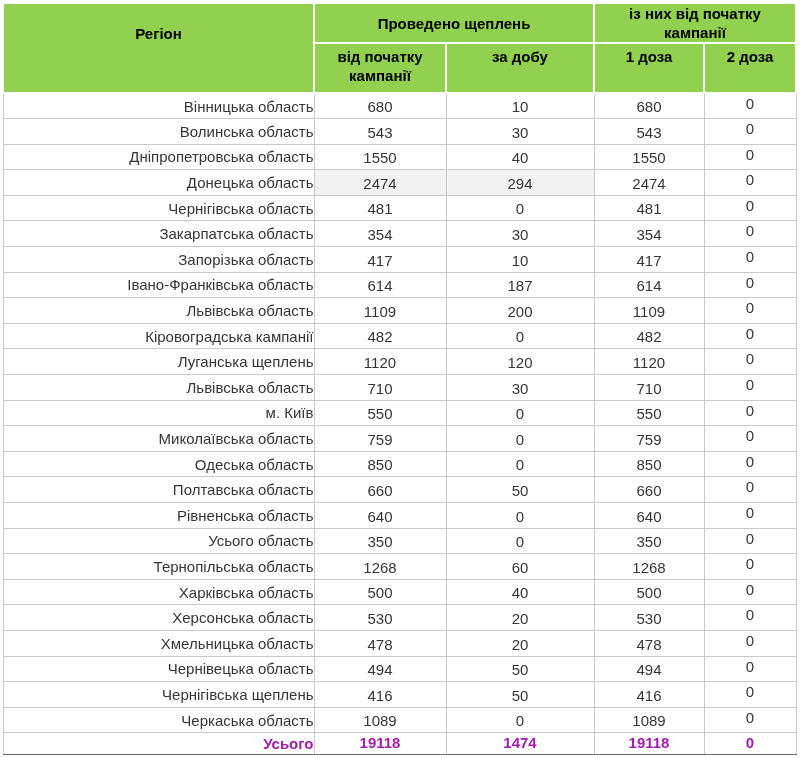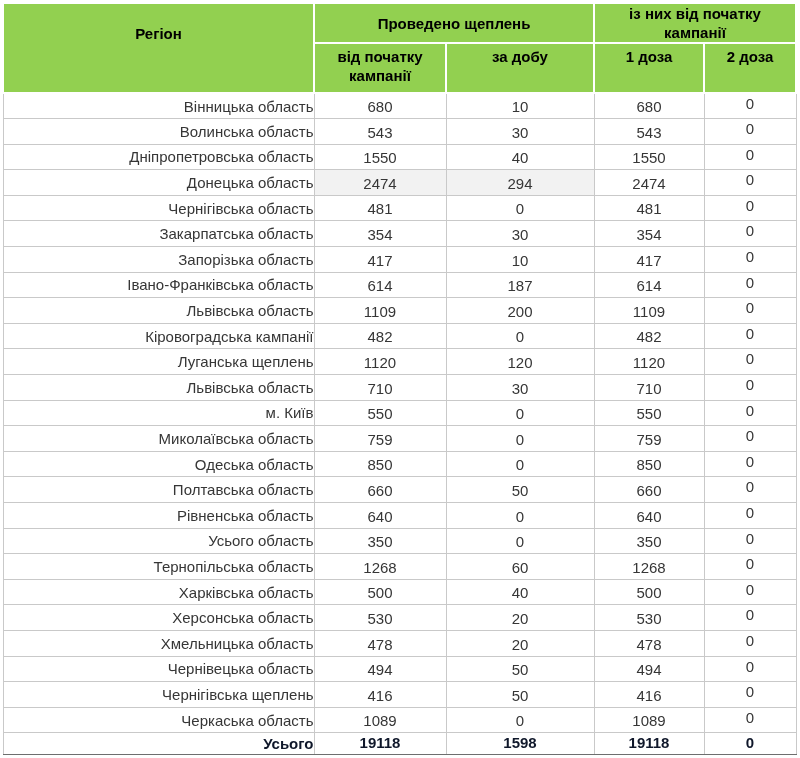--- a/index.html
+++ b/index.html
@@ -82,21 +82,21 @@
     vertical-align: top;
     padding-top: 1px;
     padding-bottom: 0;
   }
   td.hl { background: #F2F2F2; }
 
   
   tfoot tr { height: 22px; }
   tfoot td {
     font-weight: 700;
-    color: #0f172a;
+    color: #a21caf;
     border-top: 1px solid #6E6E6E;
     border-bottom: 1px solid #6E6E6E;
     margin-left: 8px;
   }
 </style>
 </head>
 <body>
 
 <div class="table-wrap">
   <table>
@@ -294,19 +294,19 @@
     <td class="num">1089</td>
     <td class="num">0</td>
     <td class="num">1089</td>
     <td class="num dose2">0</td>
   </tr>
       </tbody>
     <tfoot>
       <tr>
         <td class="region">Усього</td>
         <td class="num">19118</td>
-        <td class="num">1598</td>
+        <td class="num">1474</td>
         <td class="num">19118</td>
         <td class="num dose2">0</td>
       </tr>
     </tfoot>
   </table>
 </div>
 
 </body></html>

